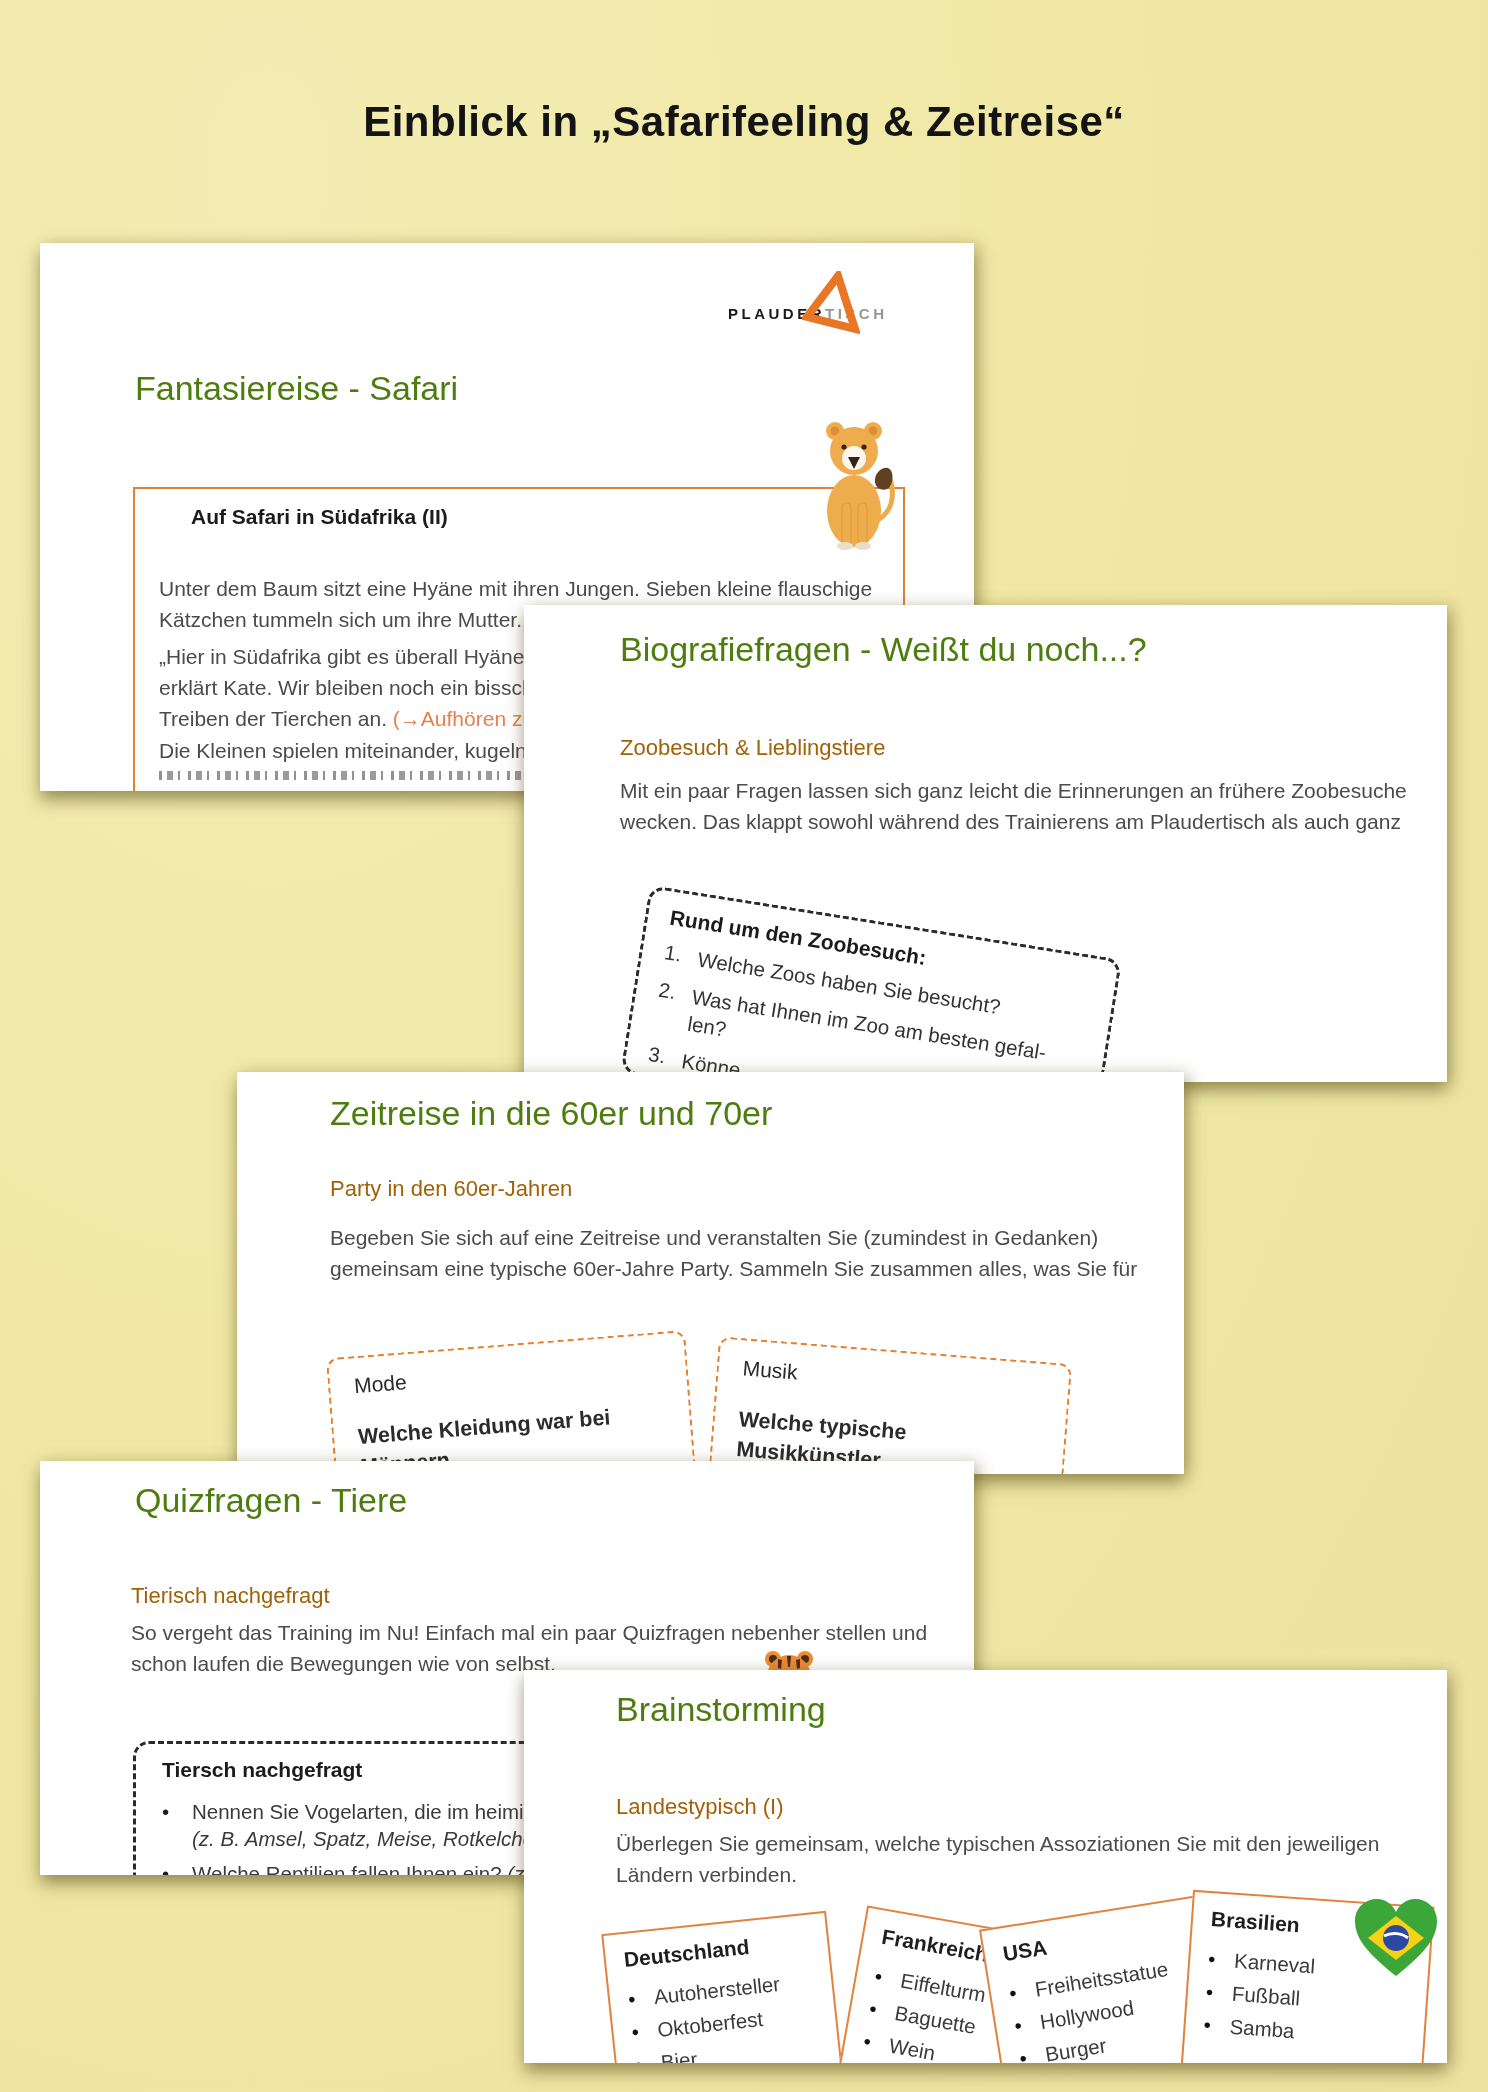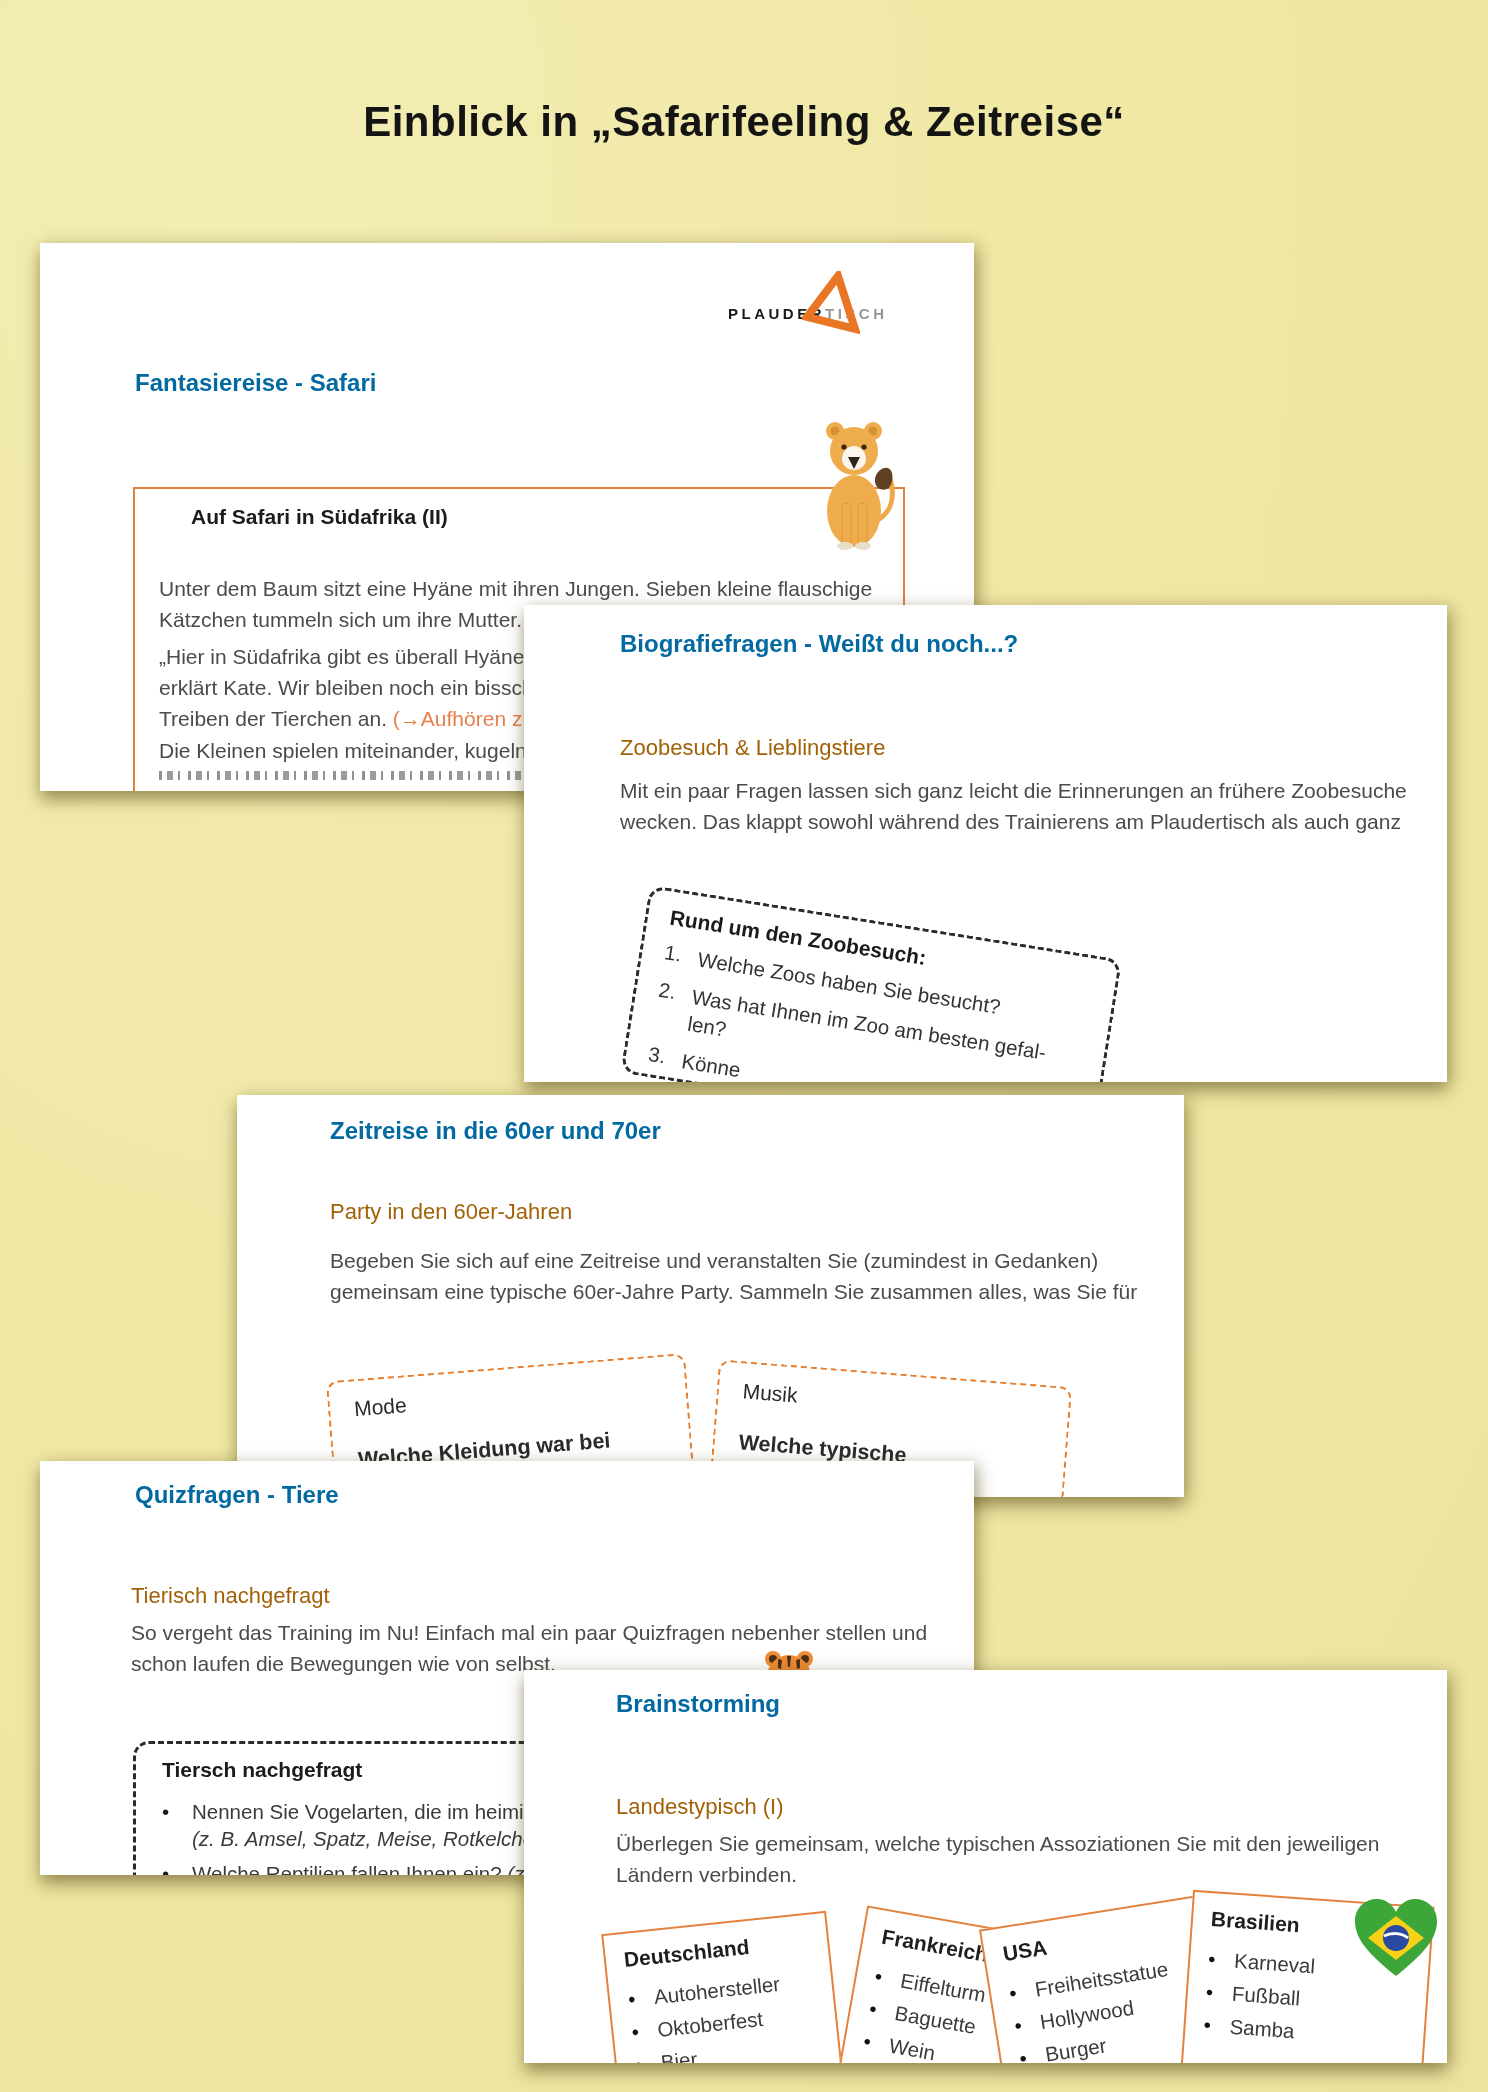--- a/index.html
+++ b/index.html
@@ -14,21 +14,21 @@
   }
   .page-title {
     position:absolute; left:0; right:0; top:98px;
     text-align:center; font-size:42px; font-weight:bold; color:#141414;
     letter-spacing:.5px;
   }
   .card {
     position:absolute; background:#ffffff; overflow:hidden;
     box-shadow:0 9px 16px rgba(84,70,18,.50), 6px 0 14px rgba(84,70,18,.18);
   }
-  .ctitle { position:absolute; font-size:24px; font-weight:700; color:#0369a1; white-space:nowrap; }
+  .ctitle { position:absolute; font-size:34px; font-weight:400; color:#4d7c0f; white-space:nowrap; }
   .oheading { position:absolute; font-size:22px; color:#a16207; white-space:nowrap; }
   .para { position:absolute; font-size:21px; color:#4b4b4b; line-height:31px; }
   .para div { white-space:nowrap; }
   .pre { white-space:pre-line; }
 
   
   .logo { position:absolute; width:200px; height:80px; }
   .logo-text { position:absolute; left:0; top:30px; font-size:15px; font-weight:bold;
                letter-spacing:3.5px; color:#1a1a1a; white-space:nowrap; }
   .logo-text .lt2 { color:#969696; font-weight:bold; }
@@ -132,21 +132,21 @@
           <span class="dtext pre">Was hat Ihnen im Zoo am besten gefal-
 len?</span>
         </div>
       <div class="dnum-item">
           <span class="dnum">3.</span>
           <span class="dtext pre">Könne</span>
         </div>
     </div>
   </div>
 
-  <div class="card" style="left:237px; top:1072px; width:947px; height:402px; z-index:3;margin-top:23px;">
+  <div class="card" style="left:237px; top:1072px; width:947px; height:402px; z-index:3;">
     <div class="ctitle" style="left:93px; top:22px;">Zeitreise in die 60er und 70er</div>
     <div class="oheading" style="left:93px; top:104px;">Party in den 60er-Jahren</div>
     <div class="para" style="left:93px; top:150px;">
       <div>Begeben Sie sich auf eine Zeitreise und veranstalten Sie (zumindest in Gedanken)</div>
       <div>gemeinsam eine typische 60er-Jahre Party. Sammeln Sie zusammen alles, was Sie für</div>
     </div>
     <div class="dashed-orange" style="left:95px; top:272px; width:360px; height:170px; transform:rotate(-4.5deg); padding:16px 24px;">
       <div class="qlabel">Mode</div>
       <div class="question pre">Welche Kleidung war bei Männern
 in den 60er-Jahren in Mode?</div>

